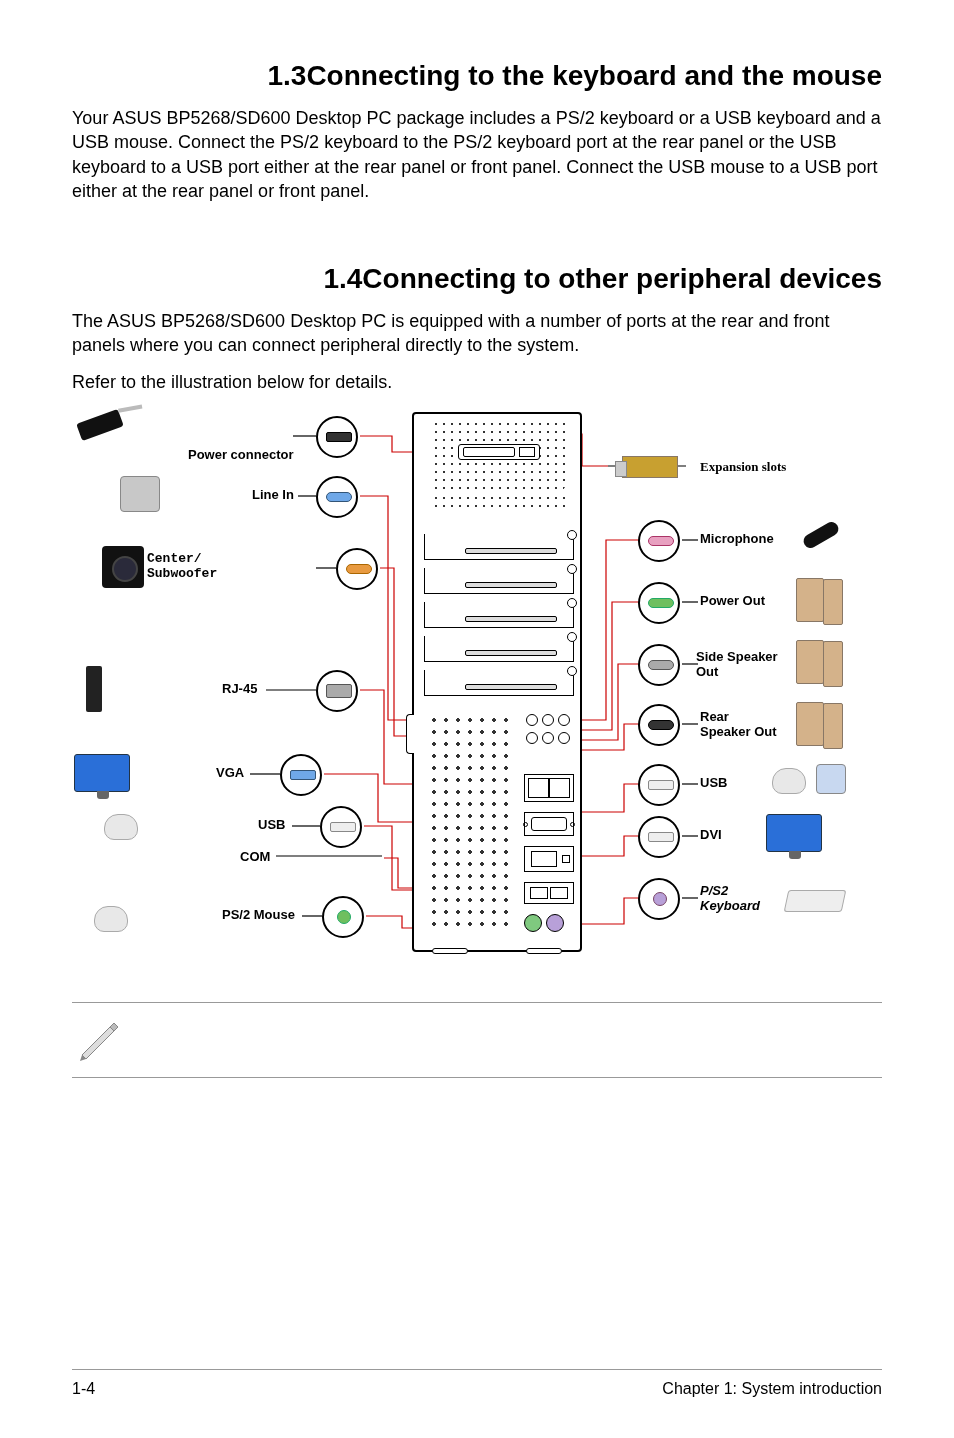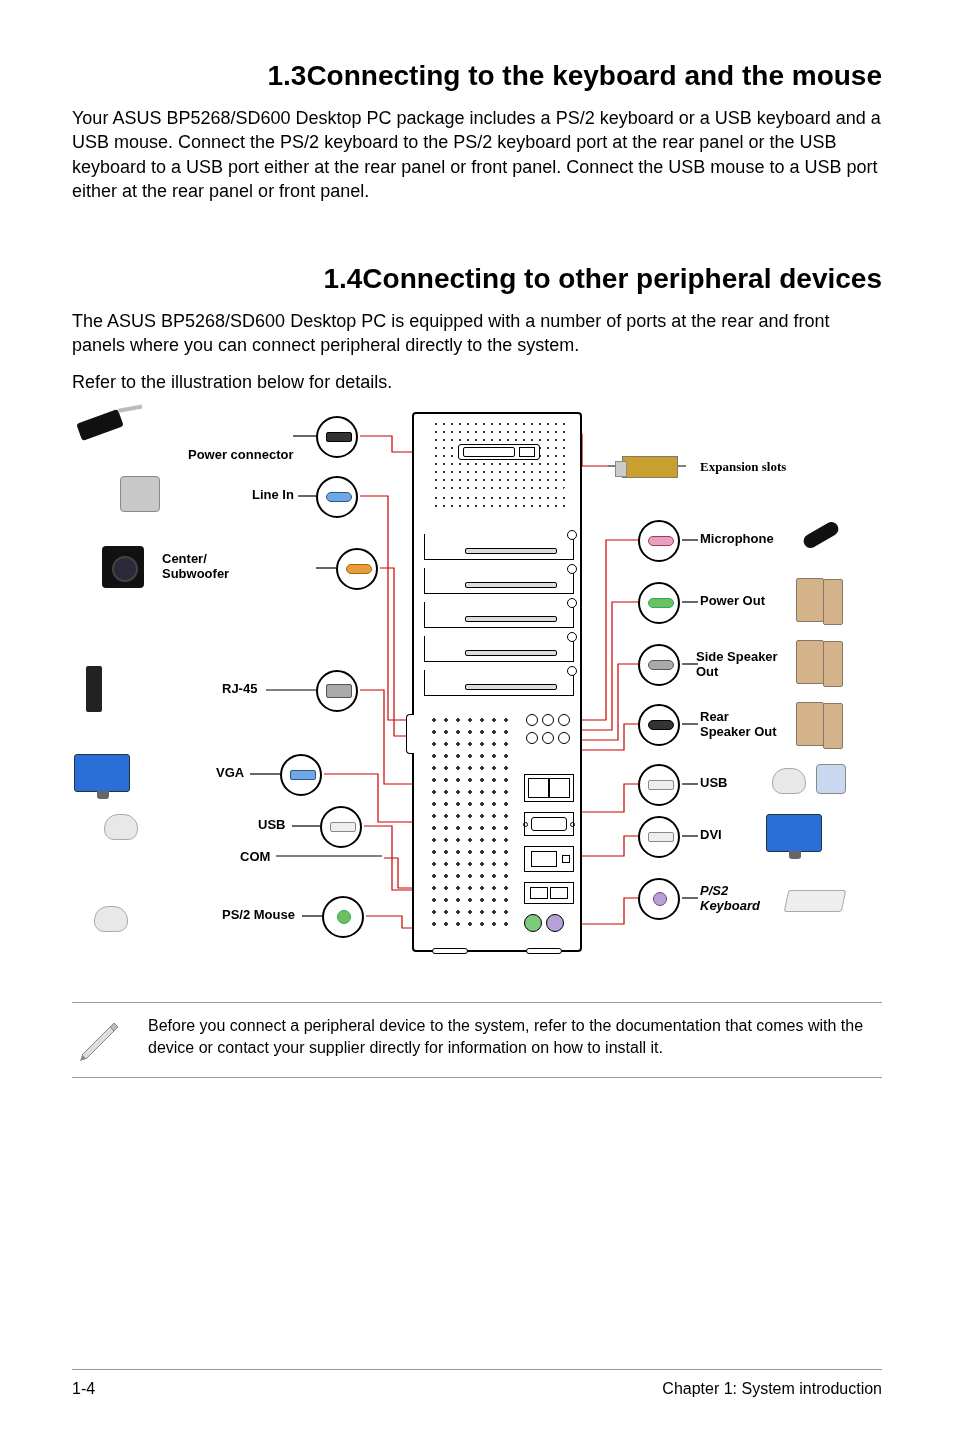--- a/index.html
+++ b/index.html
@@ -333,21 +333,21 @@
       <div class="mini" style="border-radius:2px;"></div>
     </div>
 
   <div class="icon-sq" style="top:64px;left:48px;background:#c8c8c8;"></div>
   <div class="lbl lbl-left" style="top:76px;left:180px;">Line In</div>
   <div class="plug-circle blue" style="top:64px;left:244px;">
       <div class="mini"></div>
     </div>
 
   <div class="icon-sub" style="top:134px;left:30px;"></div>
-  <div class="lbl lbl-left" style="top:140px;left:90px;white-space:pre;">Center/
+  <div class="lbl lbl-left" style="top:140px;left:75px;white-space:pre;font-family:Liberation Mono, monospace;">Center/
 Subwoofer</div>
   <div class="plug-circle orange" style="top:136px;left:264px;">
       <div class="mini"></div>
     </div>
 
   <div class="icon-tower-mini" style="top:254px;left:14px;"></div>
   <div class="lbl lbl-left" style="top:270px;left:150px;">RJ-45</div>
   <div class="plug-circle grey" style="top:258px;left:244px;">
       <div class="mini" style="border-radius:2px;height:14px;top:12px;"></div>
     </div>
@@ -424,19 +424,18 @@
 </div>
 
 <div class="note-row">
   <div class="note-icon">
     <svg viewBox="0 0 46 46" width="46" height="46">
       <path d="M6 40 L34 12 L38 16 L10 44 Z" fill="#ddd" stroke="#888"></path>
       <path d="M34 12 L38 8 L42 12 L38 16 Z" fill="#bbb" stroke="#888"></path>
       <path d="M6 40 L4 46 L10 44 Z" fill="#888"></path>
     </svg>
   </div>
-  <div class="note-text">Before you connect a peripheral device to the system, refer to the documentation that comes with the device or contact your supplier directly for information on how to install it.</div>
 </div>
 
 <div class="footer">
   <span>1-4</span>
   <span>Chapter 1: System introduction</span>
 </div>
 
 </body></html>

